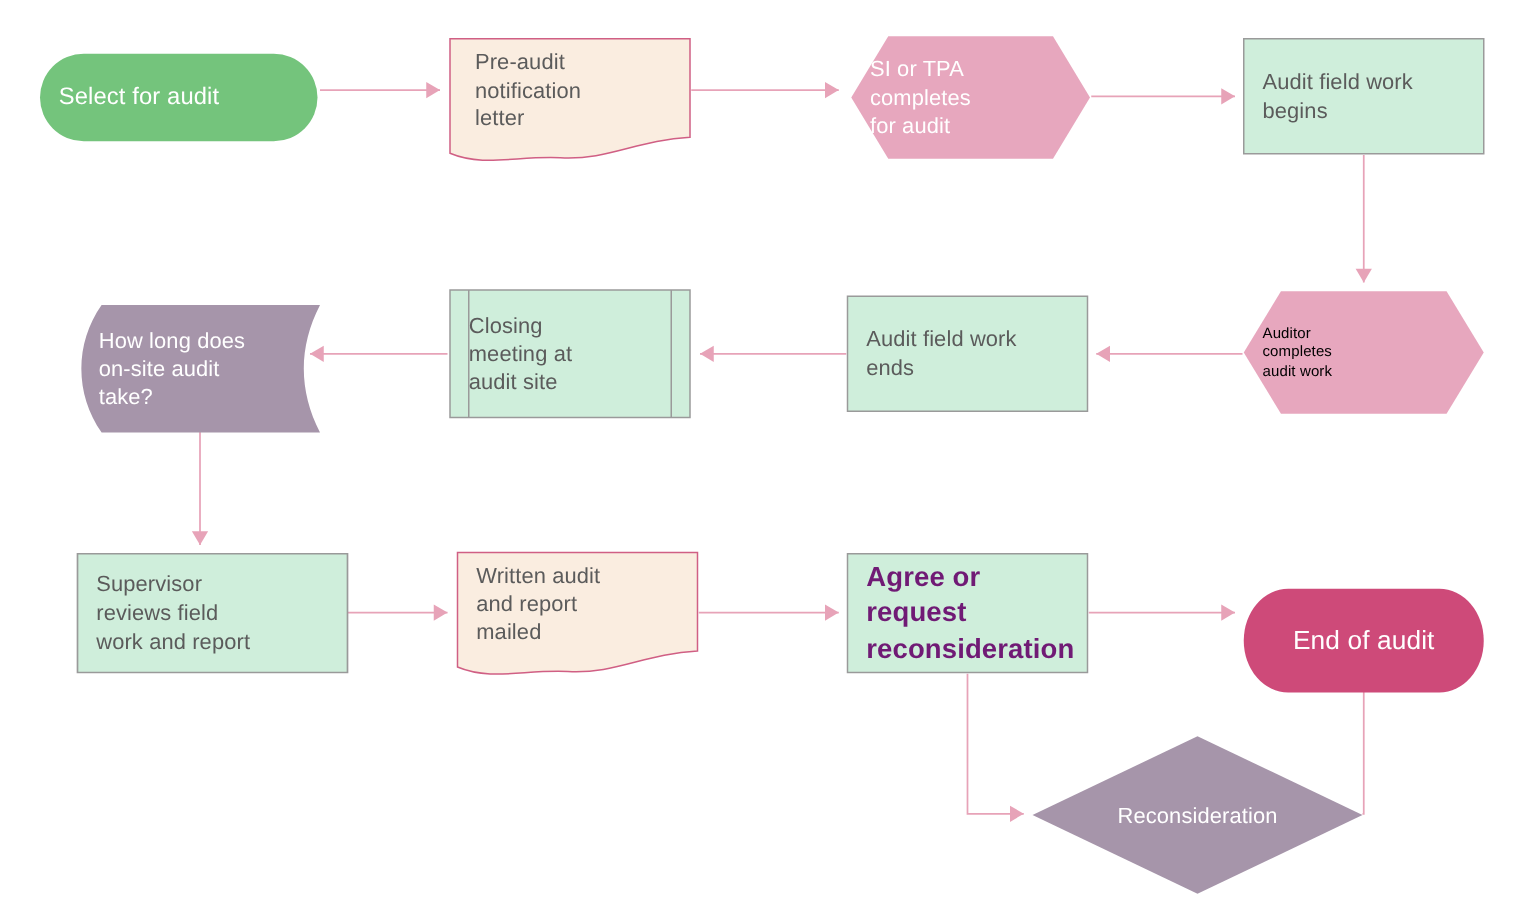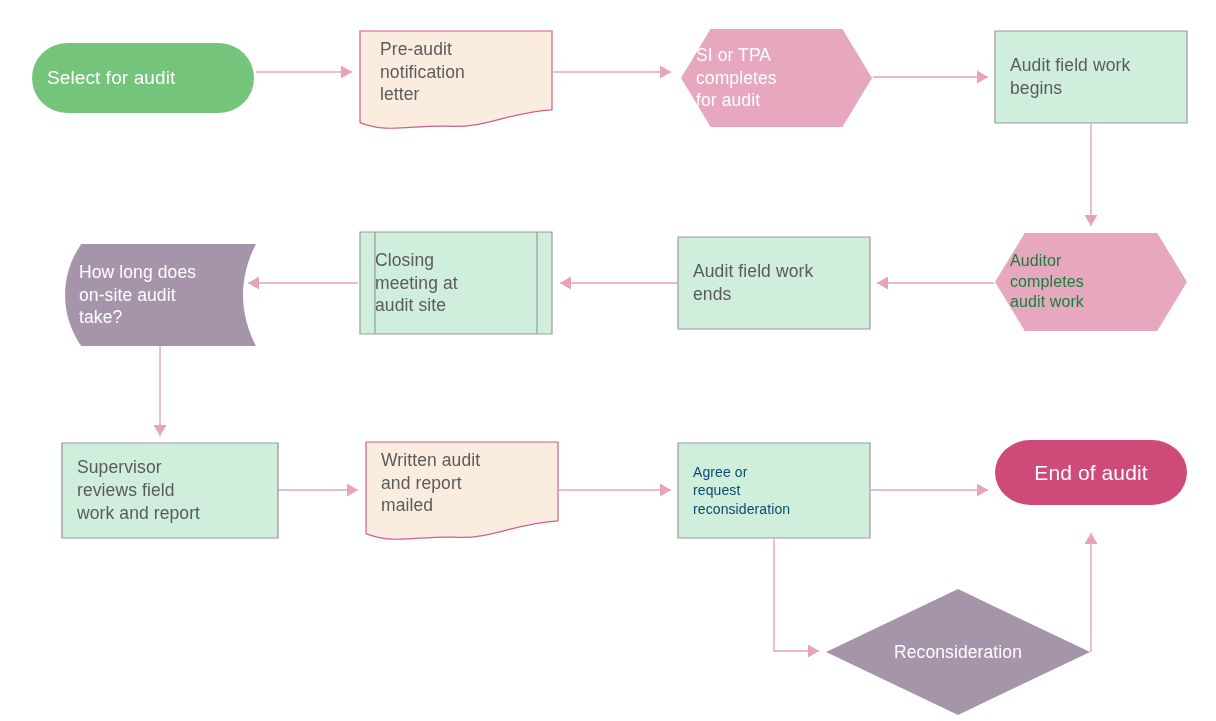--- a/index.html
+++ b/index.html
@@ -148,21 +148,21 @@
         <svg class="shape-svg" viewBox="0 0 192 92" preserveAspectRatio="none">
           <path d="M 0 0 L 192 0 L 192 92 L 0 92 Z" fill="#CFEEDB" stroke="#9A9A9A" stroke-width="1.2"></path>
         </svg>
         <div class="node-label lbl-dark lbl-left" style="font-size: 17.5px; color: rgb(91, 91, 91);">Audit field work
 begins</div>
       </div>
       <div class="node" style="left: 995px; top: 233px; width: 192px; height: 98px;">
         <svg class="shape-svg" viewBox="0 0 192 98" preserveAspectRatio="none">
           <path d="M 29.759999999999998 0 L 162.24 0 L 192 49 L 162.24 98 L 29.759999999999998 98 L 0 49 Z" fill="#E7A7BE" stroke="none"></path>
         </svg>
-        <div class="node-label lbl-light lbl-left" style="font-size: 16px; color: #15803d;">Auditor
+        <div class="node-label lbl-light lbl-left" style="font-size: 12px; color: #000000;">Auditor
 completes
 audit work</div>
       </div>
       <div class="node" style="left: 678px; top: 237px; width: 192px; height: 92px;">
         <svg class="shape-svg" viewBox="0 0 192 92" preserveAspectRatio="none">
           <path d="M 0 0 L 192 0 L 192 92 L 0 92 Z" fill="#CFEEDB" stroke="#9A9A9A" stroke-width="1.2"></path>
         </svg>
         <div class="node-label lbl-dark lbl-left" style="font-size: 17.5px; color: rgb(91, 91, 91);">Audit field work
 ends</div>
       </div>
@@ -197,25 +197,25 @@
           <path d="M 0 0 L 192 0 L 192 78.802 C 149.76 80.934, 126.72 97.35040000000001, 88.32000000000001 95.2184 C 53.760000000000005 93.5128, 26.880000000000003 102.89359999999999, 0 91.594 Z" fill="#FAEDE0" stroke="#D05F84" stroke-width="1.2"></path>
         </svg>
         <div class="node-label lbl-dark lbl-left" style="font-size: 17.5px; color: rgb(91, 91, 91);">Written audit
 and report
 mailed</div>
       </div>
       <div class="node" style="left: 678px; top: 443px; width: 192px; height: 95px;">
         <svg class="shape-svg" viewBox="0 0 192 95" preserveAspectRatio="none">
           <path d="M 0 0 L 192 0 L 192 95 L 0 95 Z" fill="#CFEEDB" stroke="#9A9A9A" stroke-width="1.2"></path>
         </svg>
-        <div class="node-label lbl-dark lbl-left" style="font-size: 14px; color: #0c4a6e;">Agree or
+        <div class="node-label lbl-dark lbl-left" style="font-size: 22px; color: #701a75; font-weight: bold;">Agree or
 request
 reconsideration</div>
       </div>
-      <div class="node" style="left: 995px; top: 440px; width: 192px; height: 65px;">
+      <div class="node" style="left: 995px; top: 471px; width: 192px; height: 83px;">
         <svg class="shape-svg" viewBox="0 0 192 71" preserveAspectRatio="none">
           <path d="M 35.5 0 L 156.5 0 A 35.5 35.5 0 0 1 156.5 71 L 35.5 71 A 35.5 35.5 0 0 1 35.5 0 Z" fill="#CE4A79" stroke="none"></path>
         </svg>
         <div class="node-label lbl-light lbl-center" style="font-size: 21px; color: rgb(255, 255, 255);">End of audit</div>
       </div>
       <div class="node" style="left: 826px; top: 589px; width: 264px; height: 126px;">
         <svg class="shape-svg" viewBox="0 0 264 126" preserveAspectRatio="none">
           <path d="M 132 0 L 264 63 L 132 126 L 0 63 Z" fill="#A695AA" stroke="none"></path>
         </svg>
         <div class="node-label lbl-light lbl-center" style="font-size: 17.5px; color: rgb(255, 255, 255);">Reconsideration</div>

